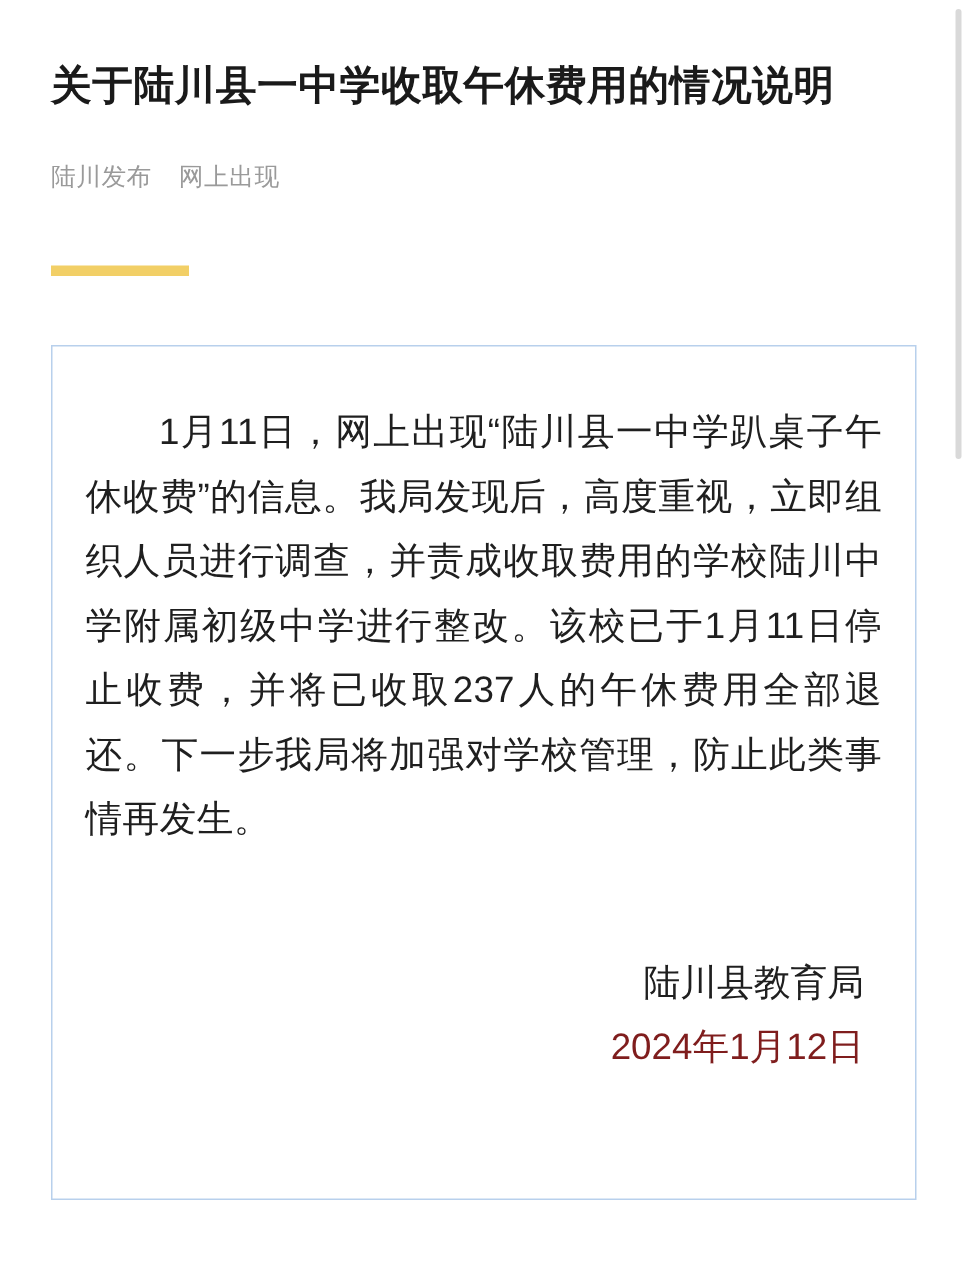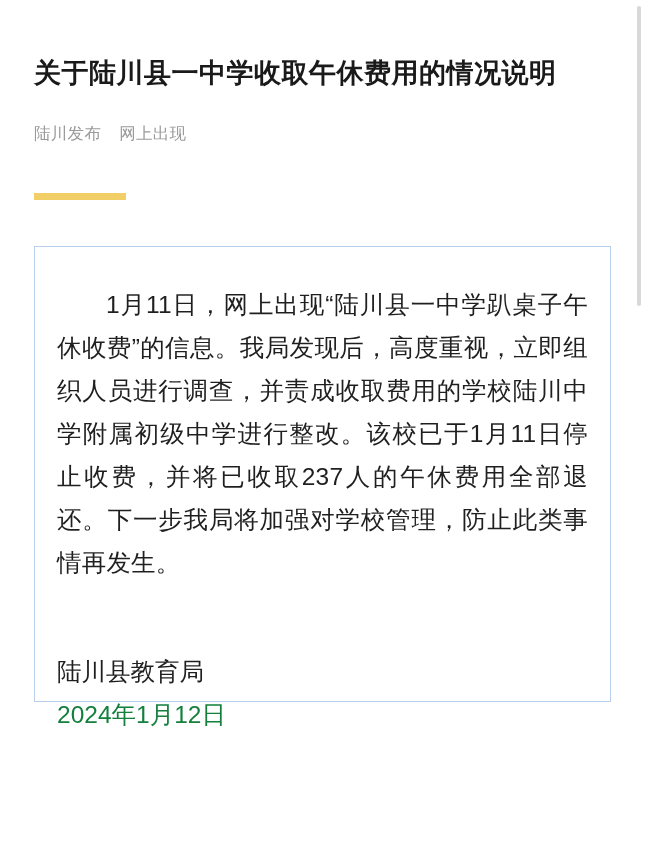--- a/index.html
+++ b/index.html
@@ -22,21 +22,21 @@
     padding: 0 34px;
     position: relative;
   }
   .article-title {
     font-size: 27px;
     font-weight: bold;
     line-height: 43px;
     letter-spacing: 0.5px;
     color: #1a1a1a;
     margin: 0;
-    padding-top: 52px;
+    padding-top: 36px;
     padding-right: 40px;
   }
   .meta-row {
     margin-top: 28px;
     display: flex;
     align-items: flex-end;
     font-size: 16.5px;
     color: #9a9a9a;
     letter-spacing: 0.3px;
   }
@@ -57,46 +57,47 @@
     width: 92px;
     height: 7px;
     background: #f2cf66;
   }
   .notice-card {
     margin-top: 46px;
     border: 1px solid #b8d0ec;
     background: #ffffff;
     box-sizing: border-box;
     padding: 36px 22px 34px 22px;
-    height: 456px;
+    height: 570px;
     position: relative;
   }
   .notice-body {
     font-size: 24.5px;
     line-height: 43px;
     color: #1f1f1f;
     text-align: justify;
     text-justify: inter-ideograph;
     text-indent: 2em;
     margin: 0;
     letter-spacing: 0.2px;
   }
   .signature {
     margin-top: 66px;
+    text-align: right;
     padding-right: 12px;
   }
   .sign-org {
     font-size: 24.5px;
     line-height: 43px;
     color: #1f1f1f;
   }
   .sign-date {
     font-size: 24.5px;
     line-height: 43px;
-    color: #15803d;
+    color: #7f1d1d;
   }
   .scrollbar-track {
     position: absolute;
     top: 0;
     right: 2px;
     width: 4px;
     height: 857px;
     background: transparent;
   }
   .scrollbar-thumb {

